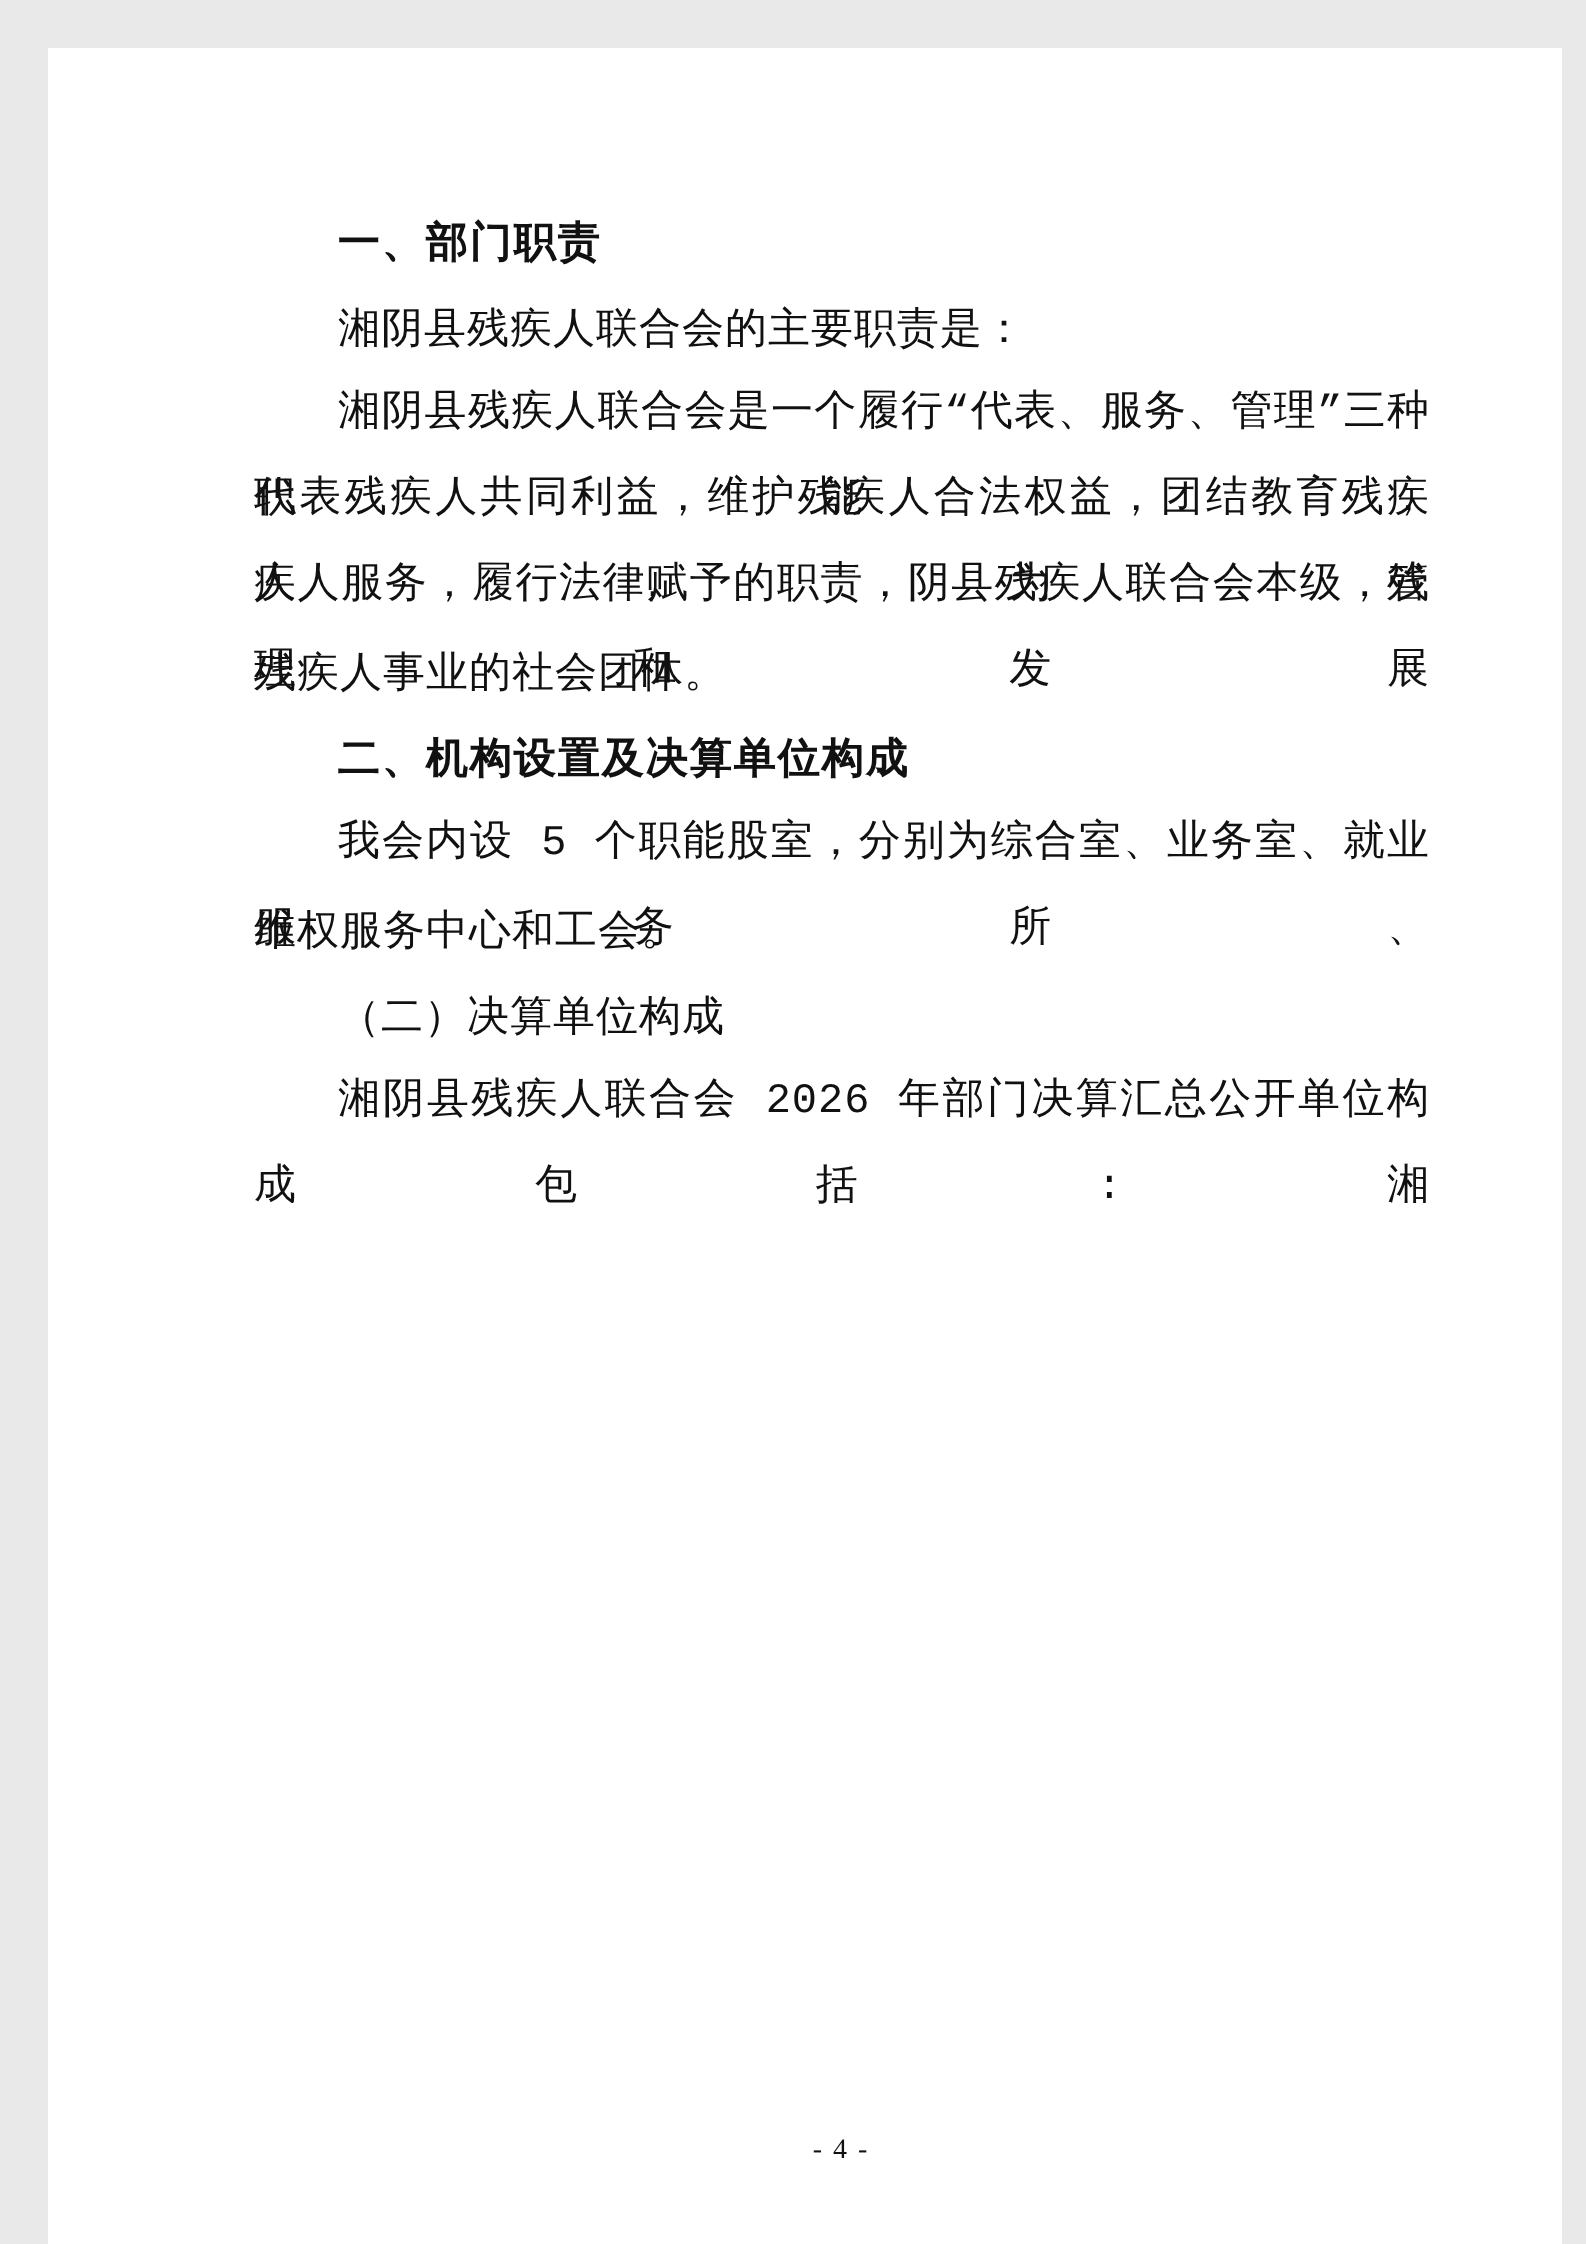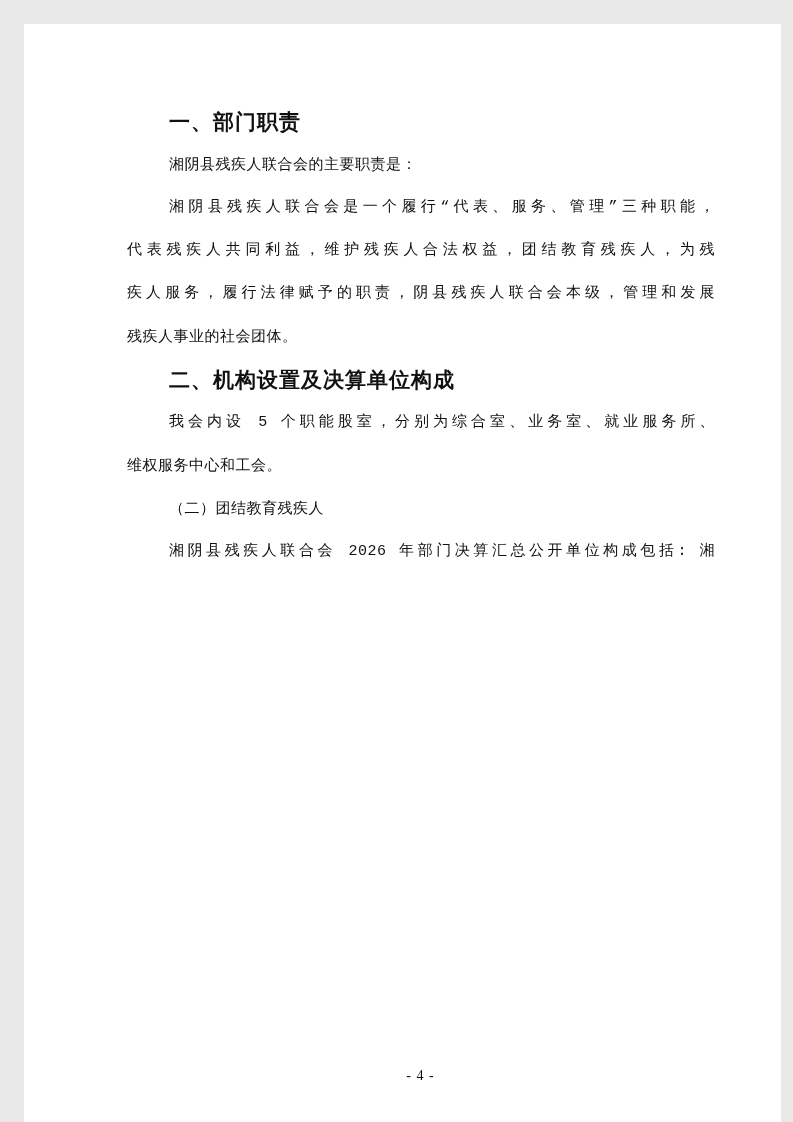--- a/index.html
+++ b/index.html
@@ -16,21 +16,21 @@
   }
   .content {
     position: absolute;
     left: 79px;
     top: 52px;
     width: 636px;
   }
   .tline {
     height: 43px;
     line-height: 43px;
-    font-size: 15px;
+    font-size: 21px;
     letter-spacing: 0.5px;
     white-space: normal;
     overflow: visible;
   }
   .tline.indent { text-indent: 42px; }
   .tline.justify {
     text-align: justify;
     text-align-last: justify;
     text-justify: inter-character;
     font-family: Liberation Mono, monospace;
@@ -60,17 +60,17 @@
   <div class="content">
       <div class="tline heading indent">一、部门职责</div>
       <div class="tline indent">湘阴县残疾人联合会的主要职责是：</div>
       <div class="tline indent justify">湘阴县残疾人联合会是一个履行“代表、服务、管理”三种职能，</div>
       <div class="tline justify">代表残疾人共同利益，维护残疾人合法权益，团结教育残疾人，为残</div>
       <div class="tline justify">疾人服务，履行法律赋予的职责，阴县残疾人联合会本级，管理和发展</div>
       <div class="tline">残疾人事业的社会团体。</div>
       <div class="tline heading indent">二、机构设置及决算单位构成</div>
       <div class="tline indent justify">我会内设 5 个职能股室，分别为综合室、业务室、就业服务所、</div>
       <div class="tline">维权服务中心和工会。</div>
-      <div class="tline indent">（二）团结教育残疾人</div>
+      <div class="tline indent">（二）决算单位构成</div>
       <div class="tline indent justify">湘阴县残疾人联合会 2026 年部门决算汇总公开单位构成包括: 湘</div>
     </div>
   <div class="footer">- 4 -</div>
 </div>
 
 </body></html>

